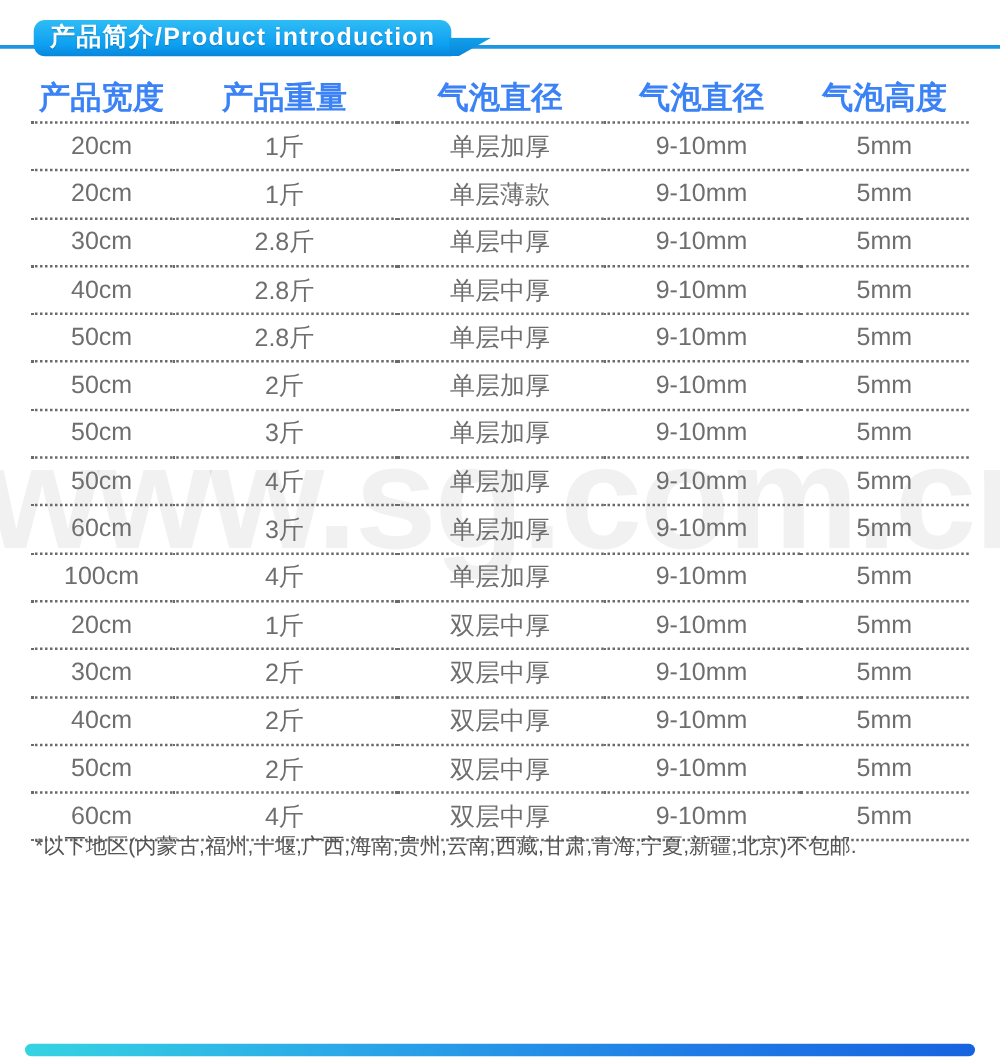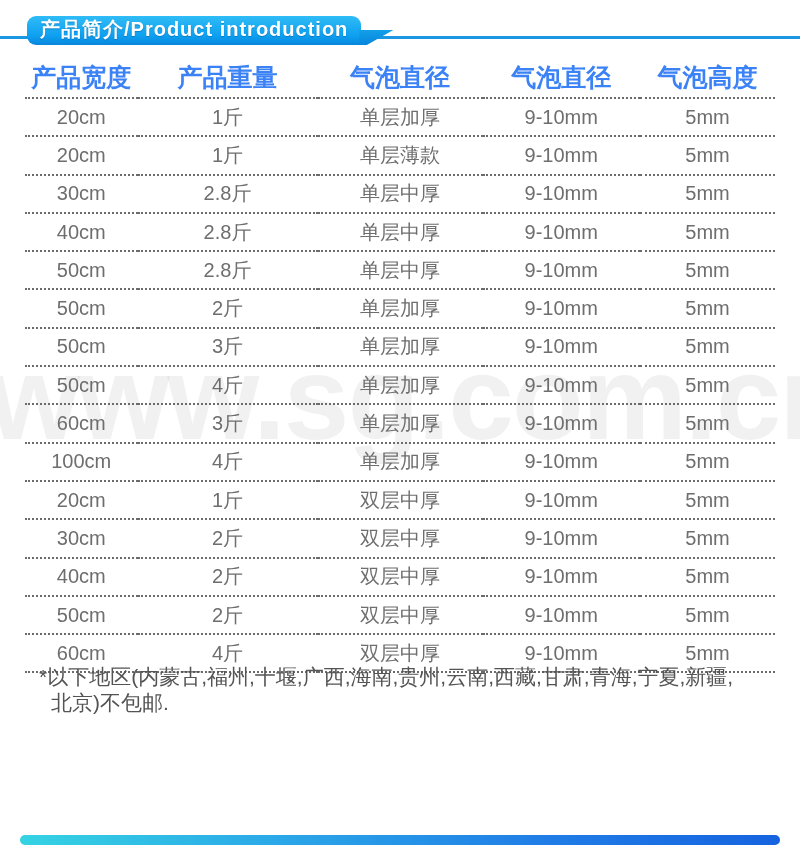--- a/index.html
+++ b/index.html
@@ -58,23 +58,23 @@
     text-align:center; vertical-align:middle; padding:0;
     border-bottom:2px dotted #6b6b6b;
     letter-spacing:0px;
   }
 
   
   .notes {
     position:absolute; left:28px; top:664px; width:712px; z-index:1;
   }
   .note {
-    font-size:21px; color:#545454; line-height:26px;
+    font-size:17px; color:#545454; line-height:26px;
     margin-bottom:8px;
-    padding-left:12px; text-indent:-12px;margin-left:11px;
+    padding-left:12px; text-indent:-12px;
   }
 
   
   .bottom-bar {
     position:absolute; left:20px; right:20px; bottom:2px; height:10px;
     border-radius:5px;
     background:linear-gradient(90deg,#35d3e2 0%,#2aa6e8 35%,#1f7ce6 70%,#1663df 100%);
     z-index:1;
   }
 </style>

